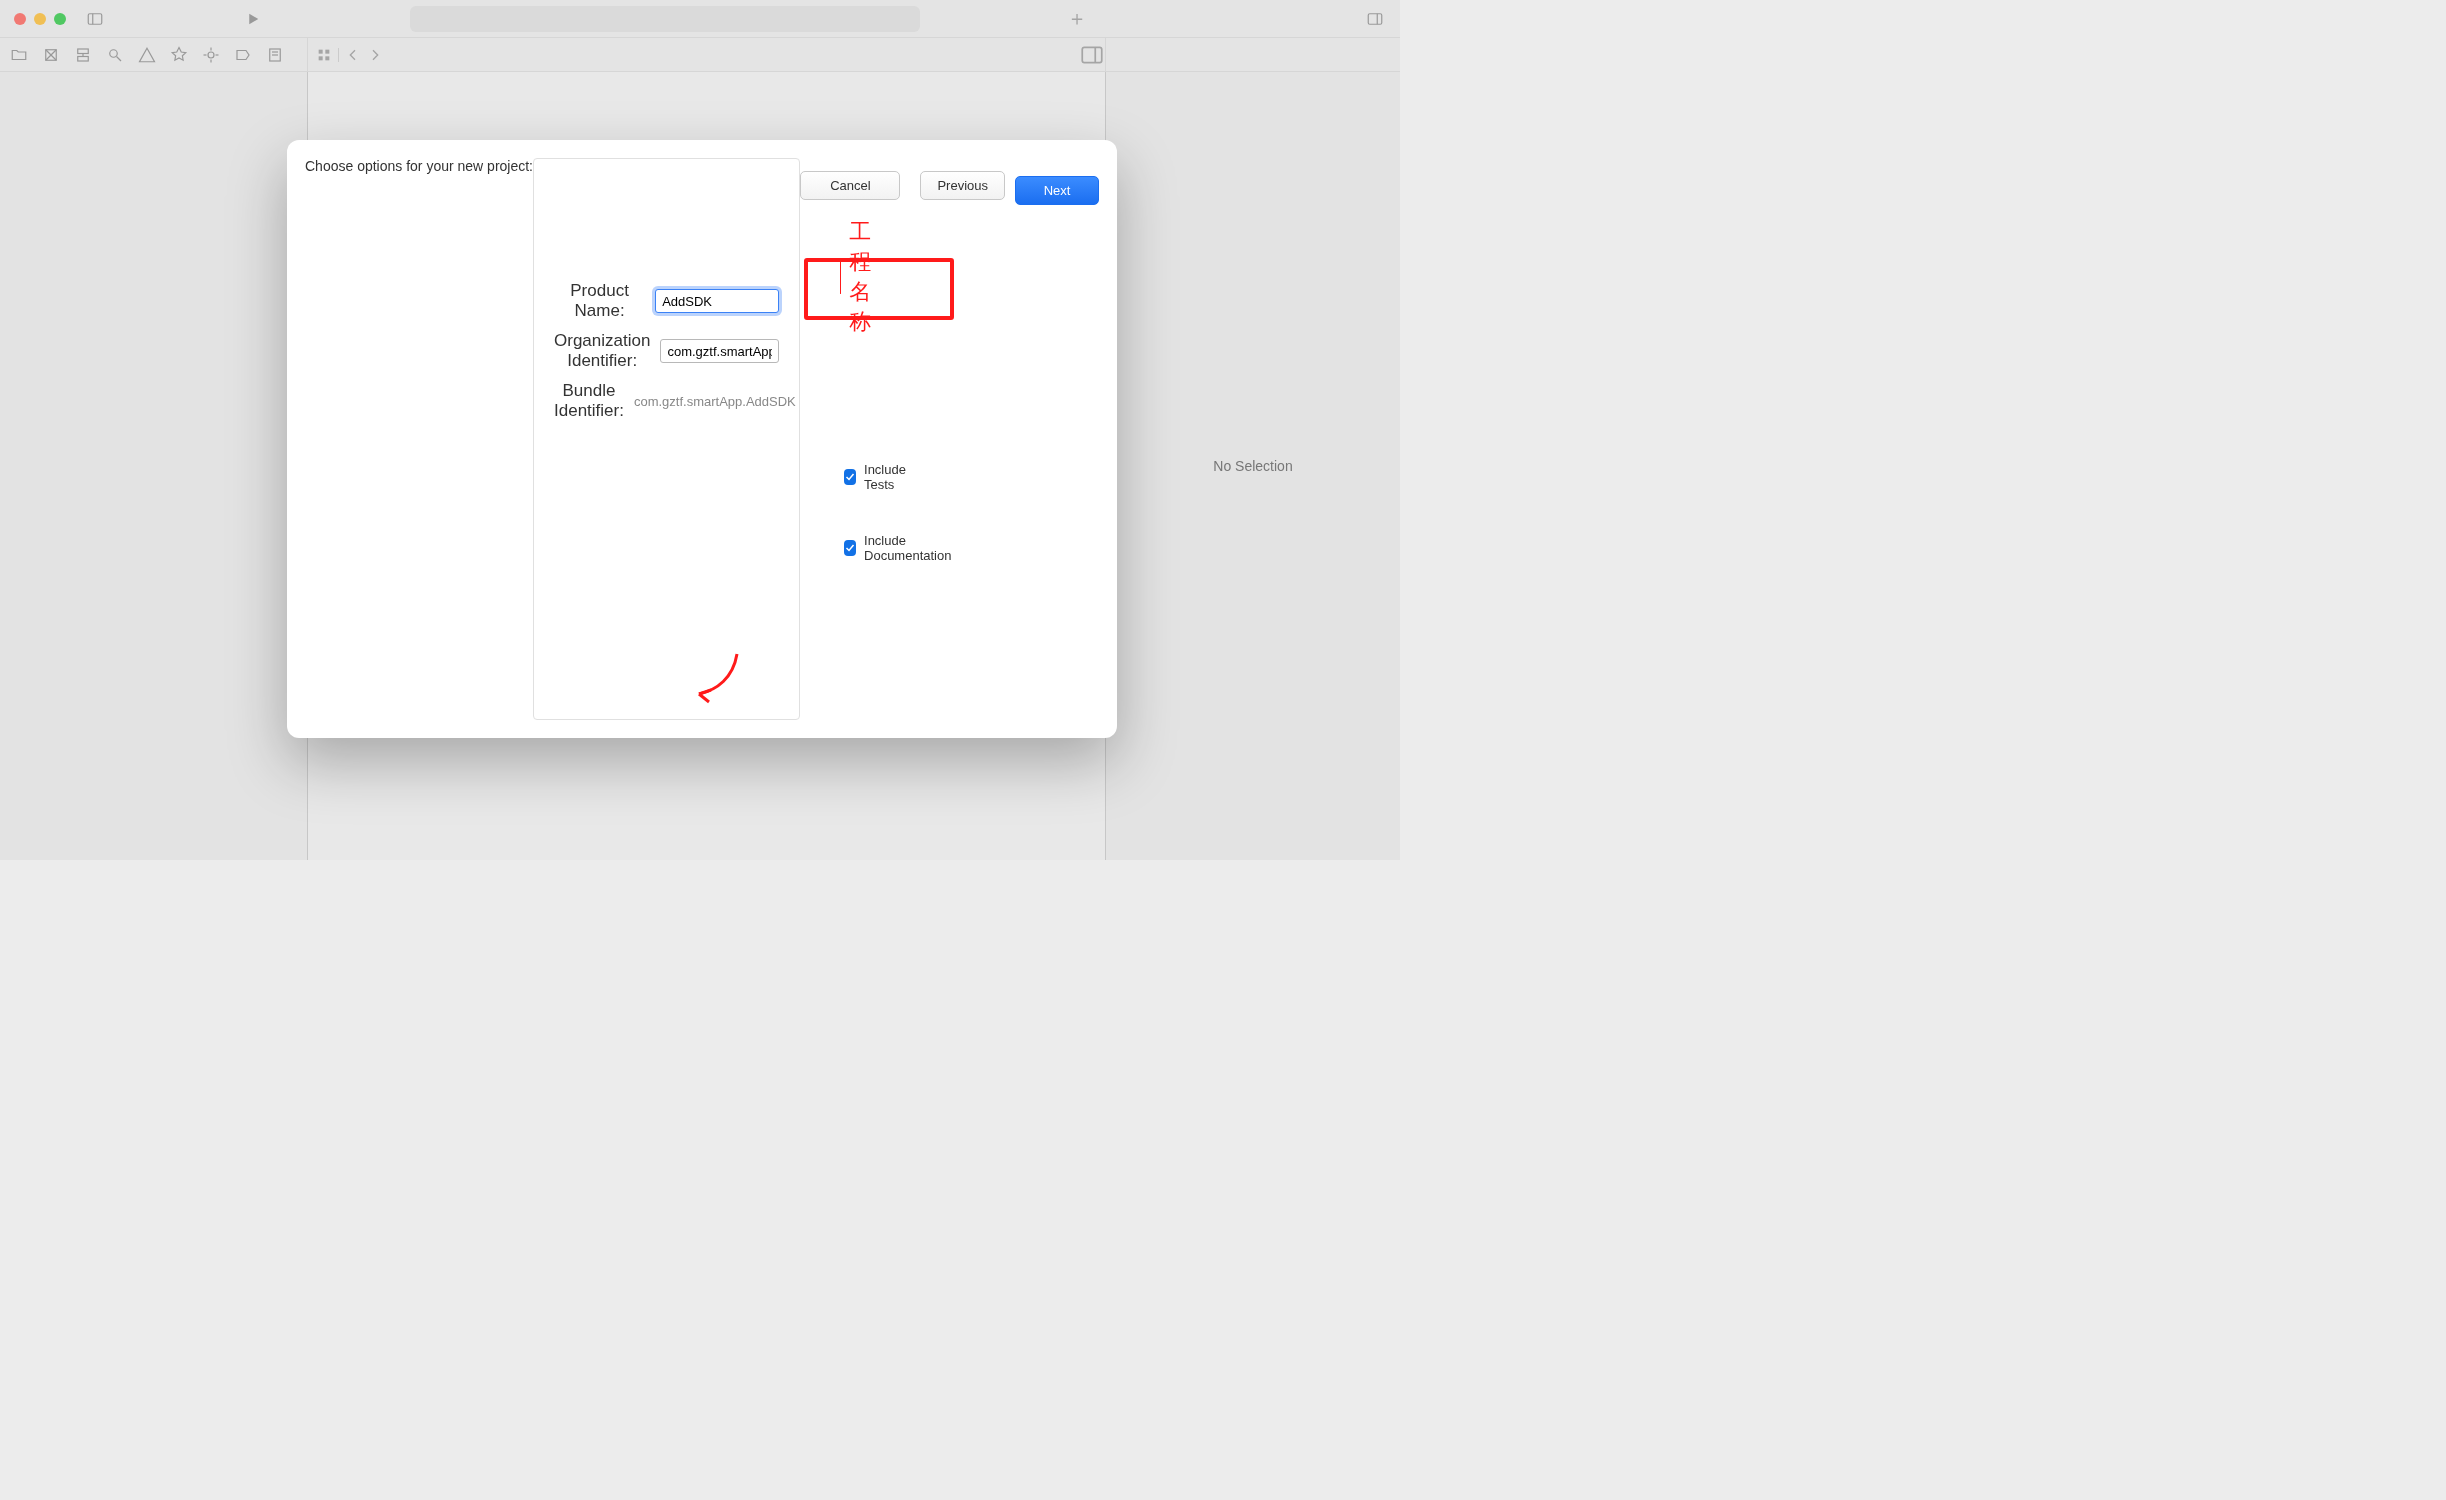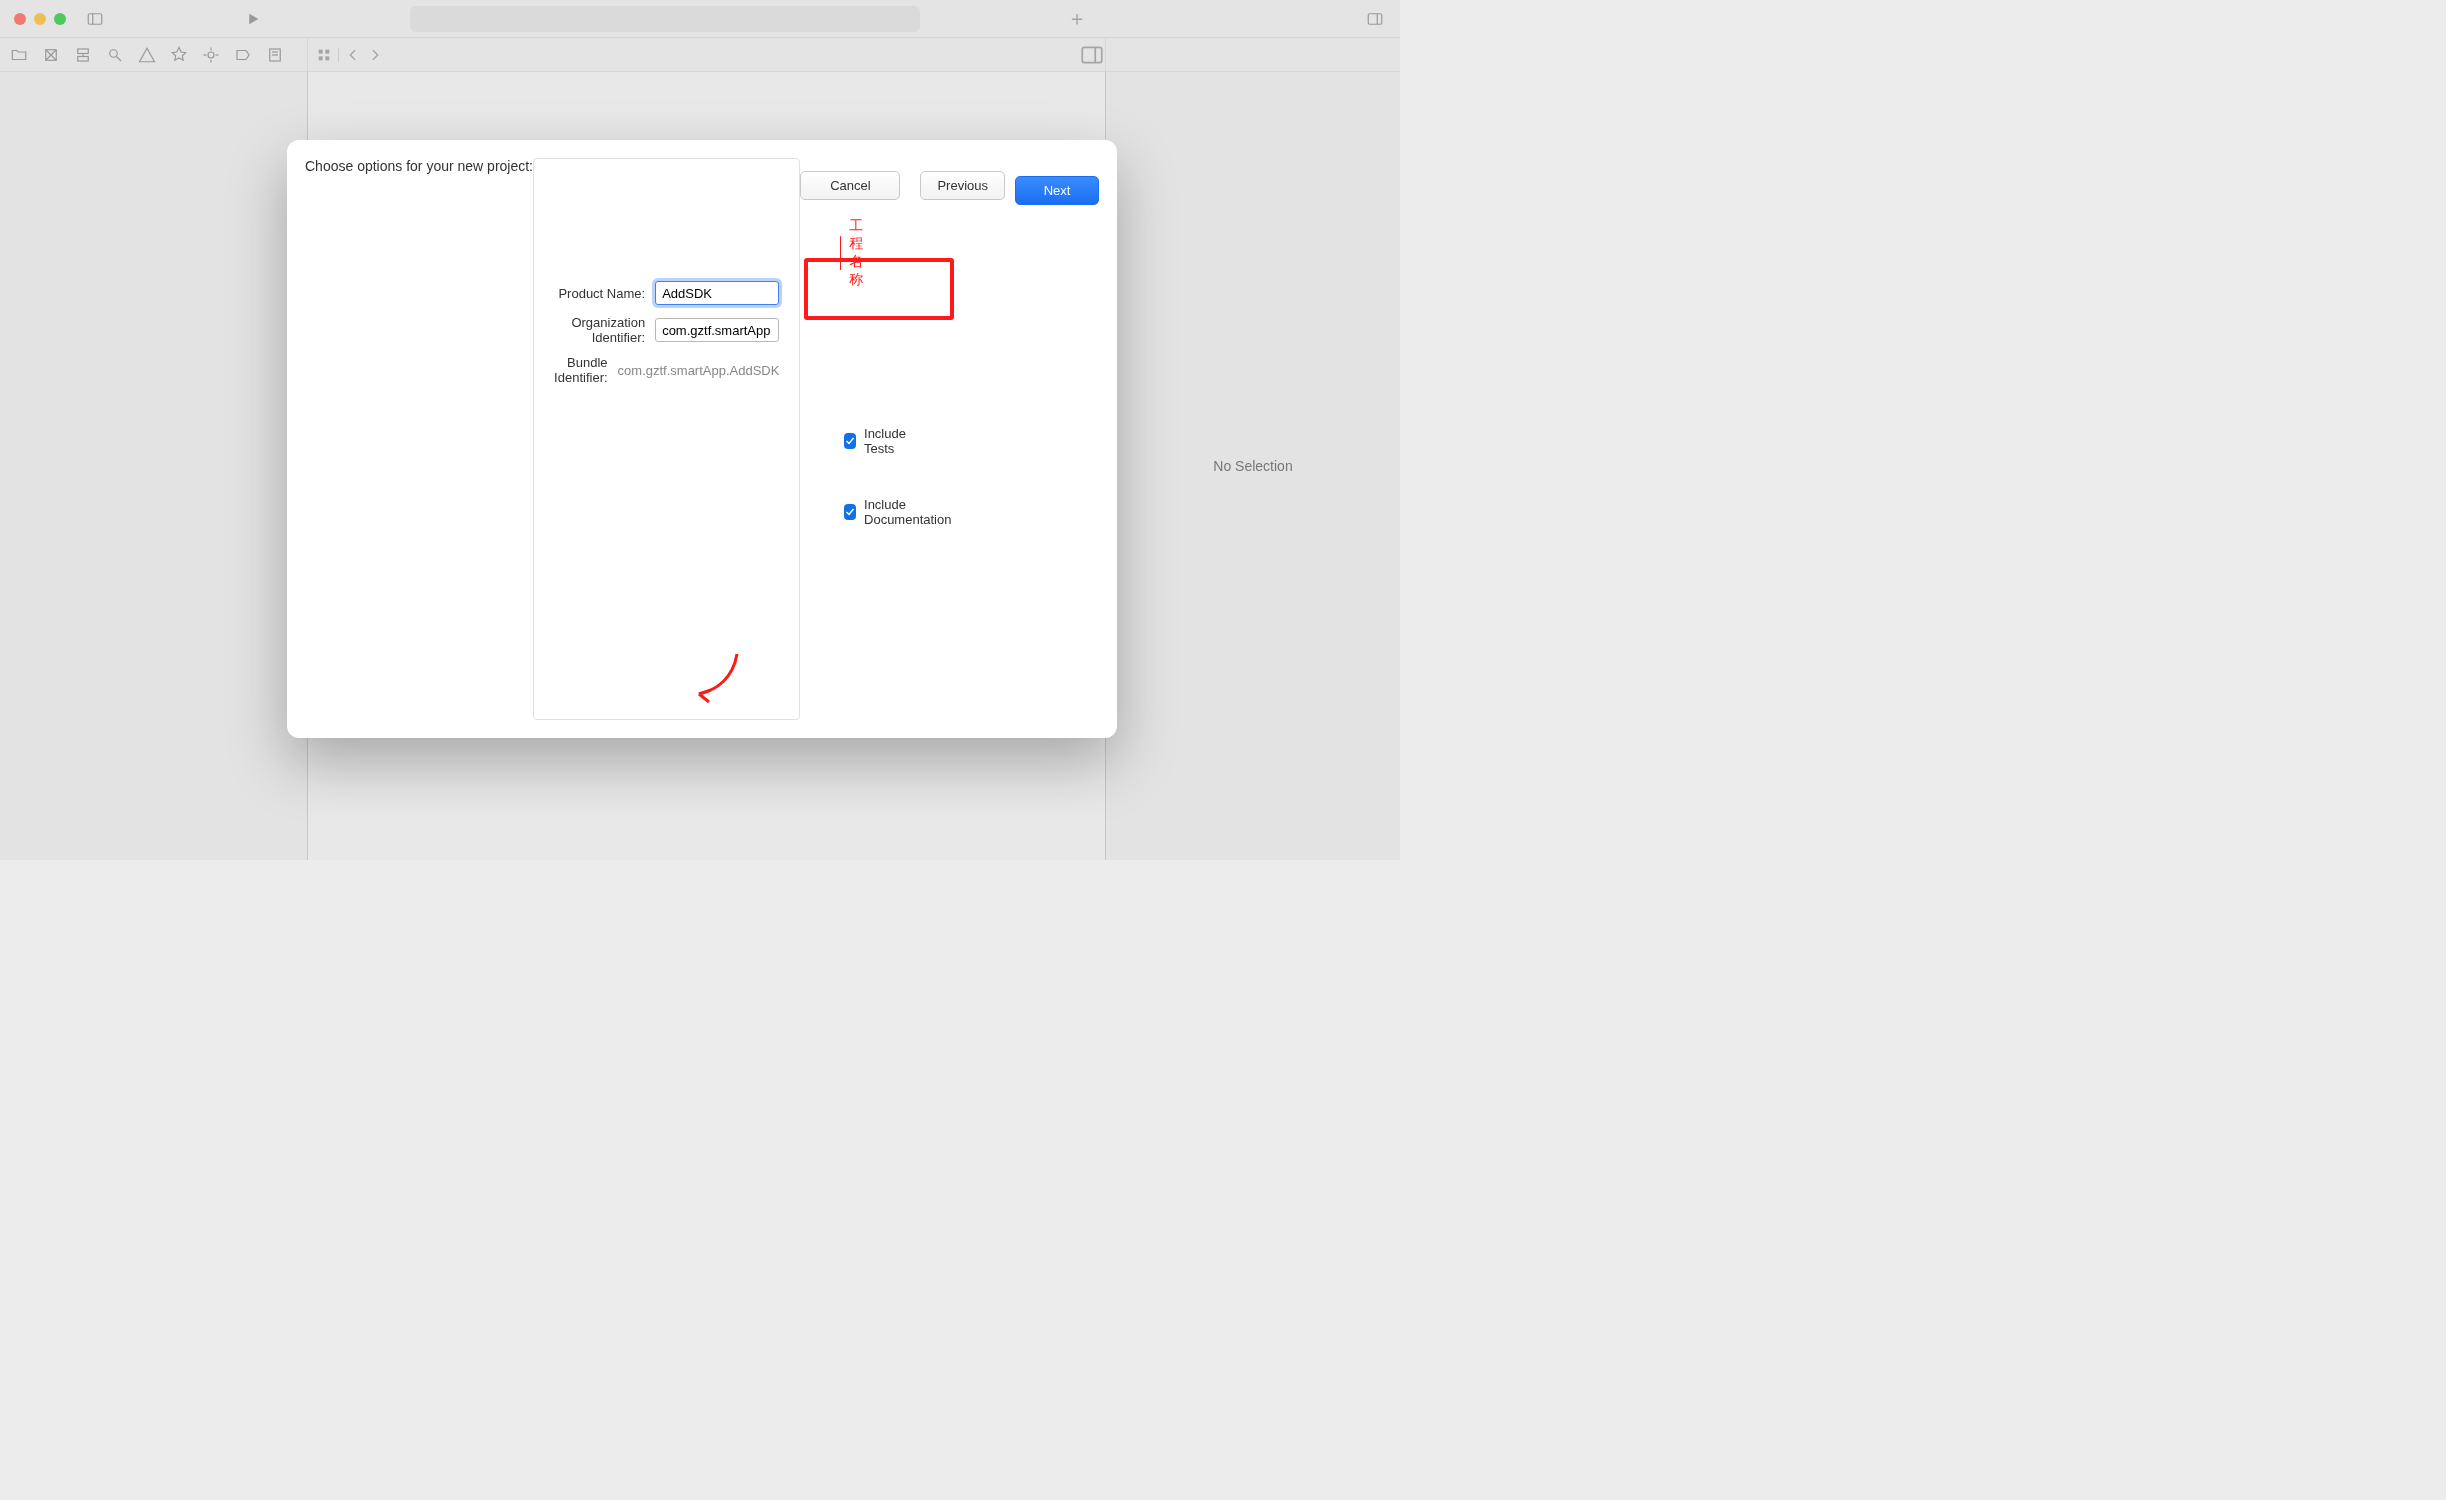--- a/index.html
+++ b/index.html
@@ -98,21 +98,21 @@
     .sheet-body {
       flex: 1; border: 1px solid #e0e0e0; border-radius: 4px;
       position: relative; background: #fff;
     }
     .form {
       position: absolute; top: 122px; left: 0; right: 0;
       display: flex; flex-direction: column; gap: 10px;
       padding: 0 20px;
     }
     .row { display: flex; align-items: center; gap: 10px; }
-    .lbl { width: 280px; text-align: right; font-size: 13px; color: #333; }
+    .lbl { width: 280px; text-align: center; font-size: 17px; color: #333; }
     .field { width: 382px; }
     .txt-in {
       width: 100%; height: 24px; padding: 2px 6px;
       border: 1px solid #b8b8b8; border-radius: 3px; font-size: 13px;
       outline: none; background: #fff;
     }
     .txt-in.focus {
       border: 1px solid #3b82f6;
       box-shadow: 0 0 0 3px rgba(59,130,246,0.35);
     }
@@ -149,21 +149,21 @@
     .btn.primary {
       background: linear-gradient(#3b8cff,#1b6ef0); color:#fff; border:1px solid #1b6ef0;
       min-width: 84px;
       margin-top: 10px;
     }
     .btn.cancel { min-width: 100px; }
     .btn.prev { min-width: 84px; }
     .foot-spacer { flex:1; }
     
     .ann-label {
-      position: absolute; color:#ff1a1a; font-size: 14px;
+      position: absolute; color:#ff1a1a; font-size: 22px;
       display:flex; align-items:center; gap: 8px;
     }
     .ann-vline { width: 4px; height: 34px; background:#ff1a1a; border-radius:2px; display:inline-block; }
     .ann-box {
       position: absolute; border: 4px solid #ff1a1a; border-radius: 3px;
     }
     .ann-arrow {
       position: absolute;
     }
     .ann-arrow svg { overflow: visible; }

